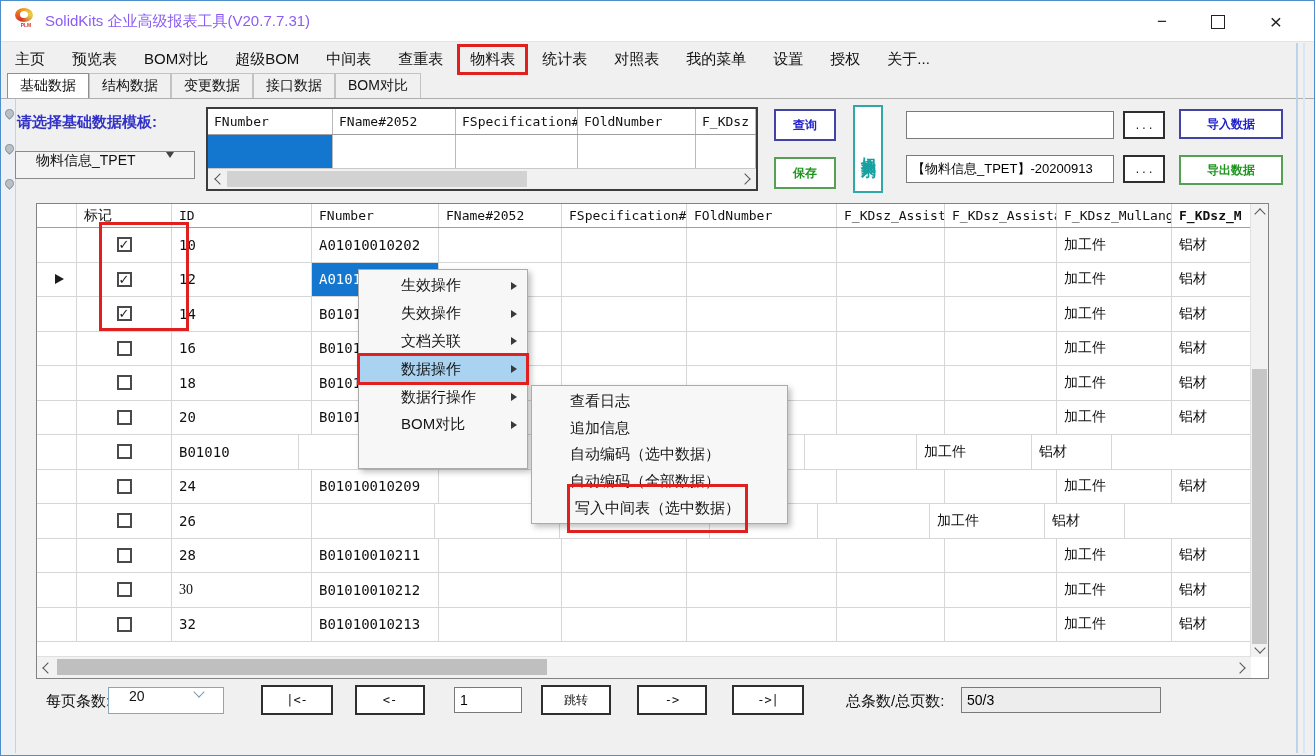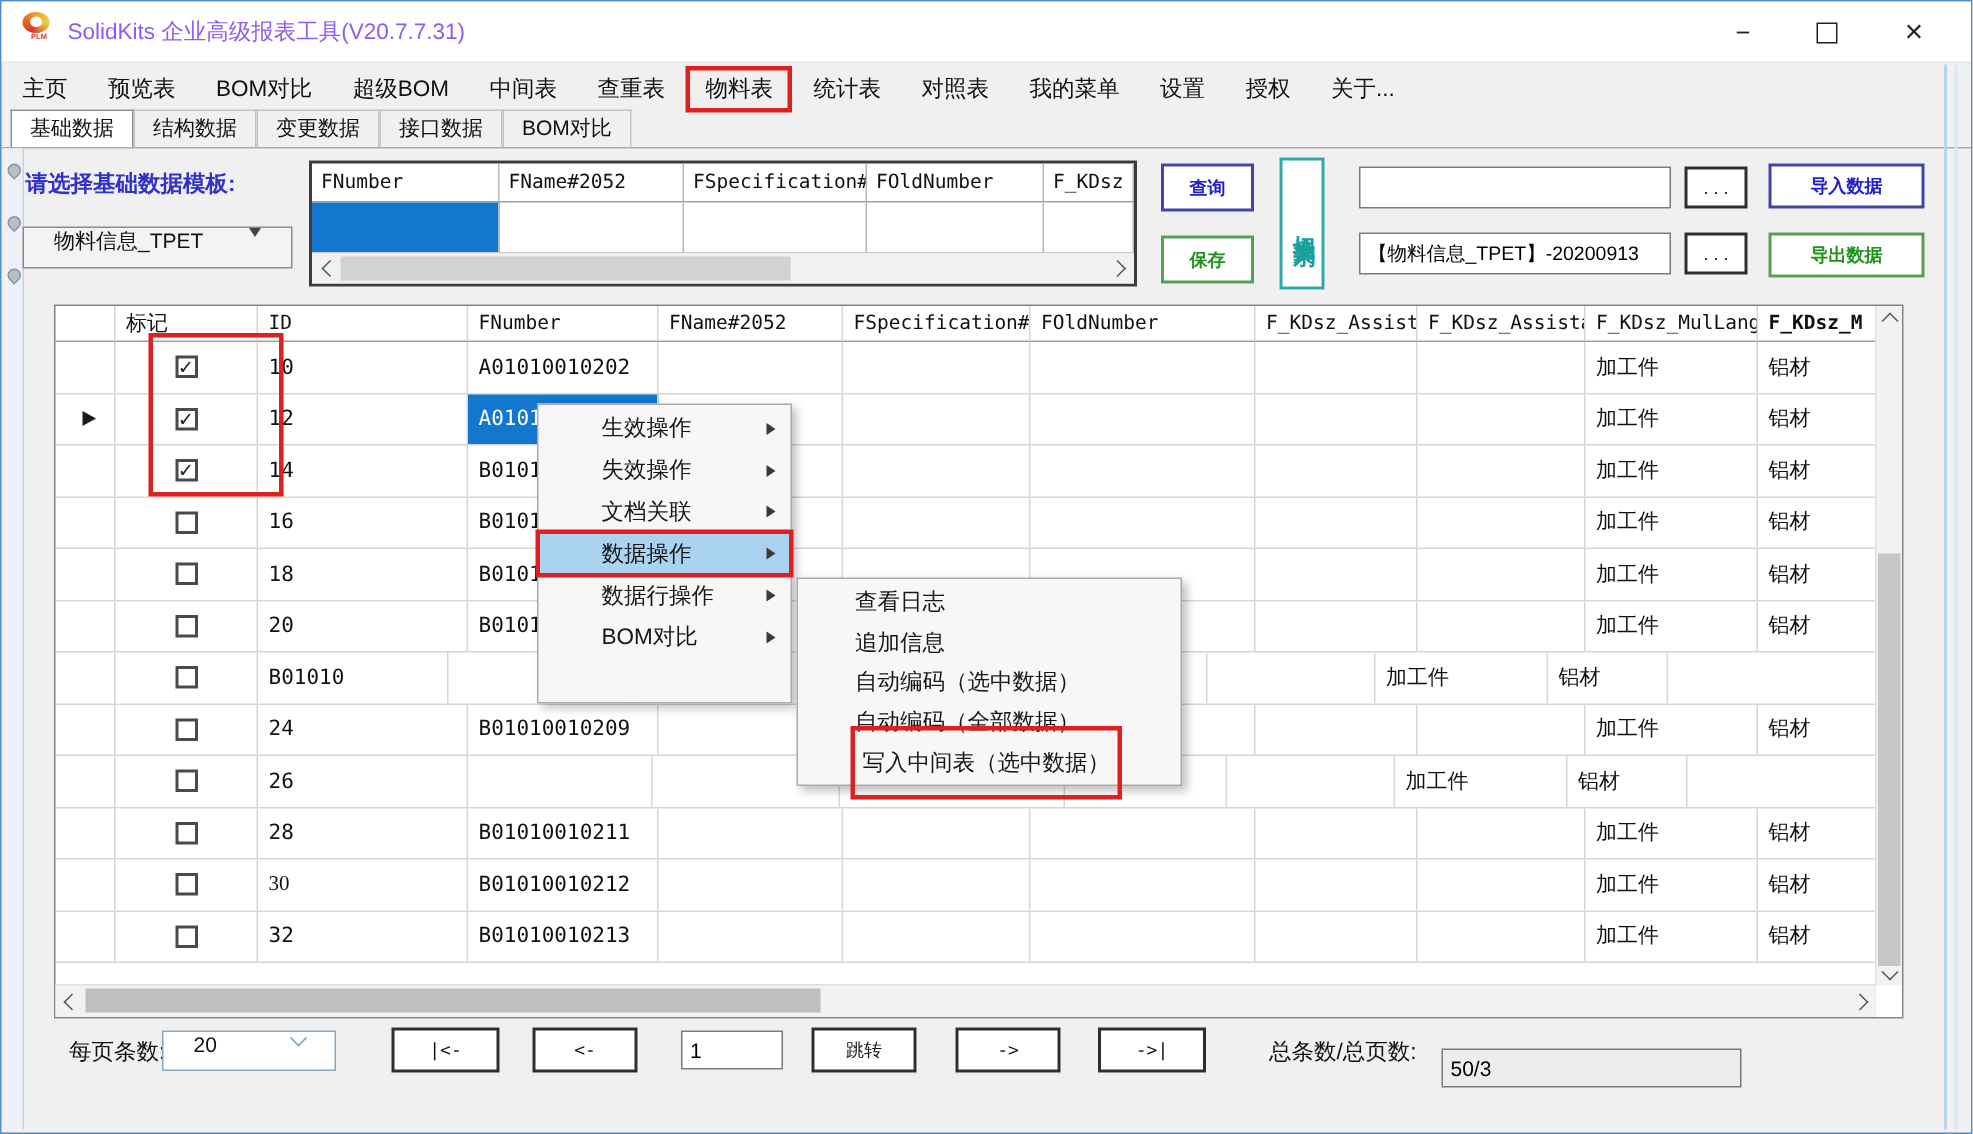--- a/index.html
+++ b/index.html
@@ -120,21 +120,21 @@
   .pg-label1{left:45px;top:9px;}
   .pg-combo{left:107px;top:4px;width:116px;height:27px;background:#fff;border:1px solid #85a8c0;}
   .pg-btn{position:absolute;top:2px;height:30px;}
   .b-first{left:260px;width:72px;}
   .b-prev{left:354px;width:70px;}
   .pg-input{left:453px;top:4px;width:68px;height:26px;font-size:14px;}
   .b-jump{left:540px;width:70px;}
   .b-next{left:636px;width:70px;}
   .b-last{left:731px;width:72px;}
   .pg-label2{left:845px;top:9px;}
-  .pg-total{left:960px;top:16px;width:200px;height:26px;background:#ededed;font-size:14px;}
+  .pg-total{left:960px;top:4px;width:200px;height:26px;background:#ededed;font-size:14px;}
 </style>
 </head>
 <body>
 
 <div id="win">
 
   <div class="abs titlebar">
     <div class="abs logo">
       <div class="logo-swirl"></div>
       <div class="logo-txt">PLM</div>

